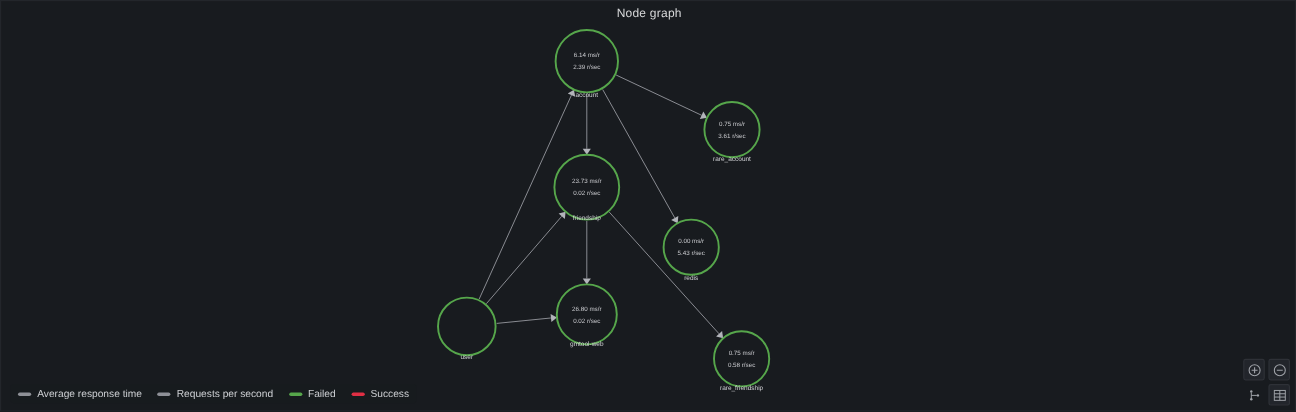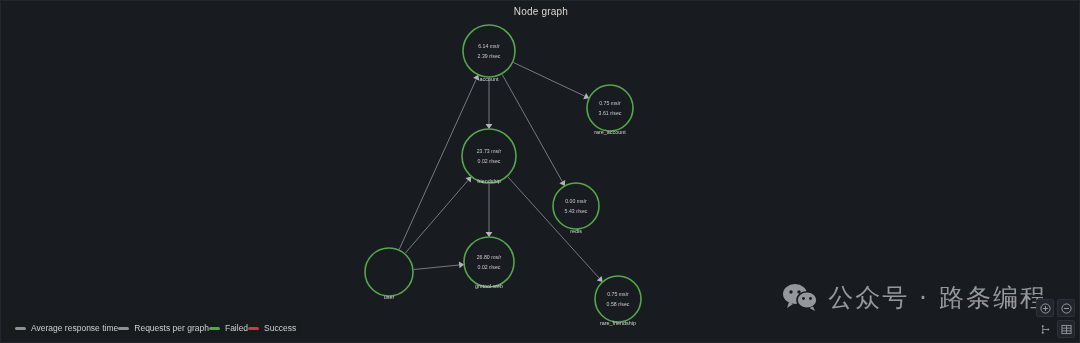--- a/index.html
+++ b/index.html
@@ -68,20 +68,21 @@
     text-anchor: middle;
   }
 
   
   #legend {
     position: absolute;
     left: 8px;
     bottom: 6px;
     display: flex;
     align-items: flex-end;
+    gap: 13px;
     background: rgba(24,27,31,0.85);
     padding: 3px 6px;
     border-radius: 2px;
   }
   .legend-item {
     display: flex;
     align-items: center;
     gap: 5px;
     font-size: 8.5px;
     color: #cdcfd3;
@@ -226,45 +227,32 @@
       </g>
   </svg>
 
   <div id="legend">
       <div class="legend-item">
         <span class="legend-swatch" style="background: rgb(142, 144, 151);"></span>
         <span>Average response time</span>
       </div>
       <div class="legend-item">
         <span class="legend-swatch" style="background: rgb(142, 144, 151);"></span>
-        <span>Requests per graph</span>
+        <span>Requests per second</span>
       </div>
       <div class="legend-item">
         <span class="legend-swatch" style="background: rgb(86, 166, 75);"></span>
         <span>Failed</span>
       </div>
       <div class="legend-item">
         <span class="legend-swatch" style="background: rgb(224, 47, 68);"></span>
         <span>Success</span>
       </div>
     </div>
 
-  <div id="watermark">
-    <svg width="36" height="30" viewBox="0 0 36 30">
-      <ellipse cx="13" cy="11" rx="12" ry="10" fill="#c4c7cc"></ellipse>
-      <path d="M7 19 L5 25 L11 21 Z" fill="#c4c7cc"></path>
-      <circle cx="9" cy="9" r="1.7" fill="#181b1f"></circle>
-      <circle cx="17" cy="9" r="1.7" fill="#181b1f"></circle>
-      <ellipse cx="25" cy="17" rx="10" ry="8.3" fill="#c4c7cc" stroke="#181b1f" stroke-width="1.6"></ellipse>
-      <path d="M31 23.5 L33 28 L27.5 25 Z" fill="#c4c7cc"></path>
-      <circle cx="21.5" cy="15.5" r="1.4" fill="#181b1f"></circle>
-      <circle cx="28.5" cy="15.5" r="1.4" fill="#181b1f"></circle>
-    </svg>
-    <span class="wm-text">公众号 · 路条编程</span>
-  </div>
 
   <div id="graph-controls">
     <div class="ctrl-btn">
       <svg width="11" height="11" viewBox="0 0 12 12">
         <circle cx="6" cy="6" r="5" fill="none" stroke="currentColor" stroke-width="1"></circle>
         <line x1="6" y1="3.3" x2="6" y2="8.7" stroke="currentColor" stroke-width="1"></line>
         <line x1="3.3" y1="6" x2="8.7" y2="6" stroke="currentColor" stroke-width="1"></line>
       </svg>
     </div>
     <div class="ctrl-btn">

